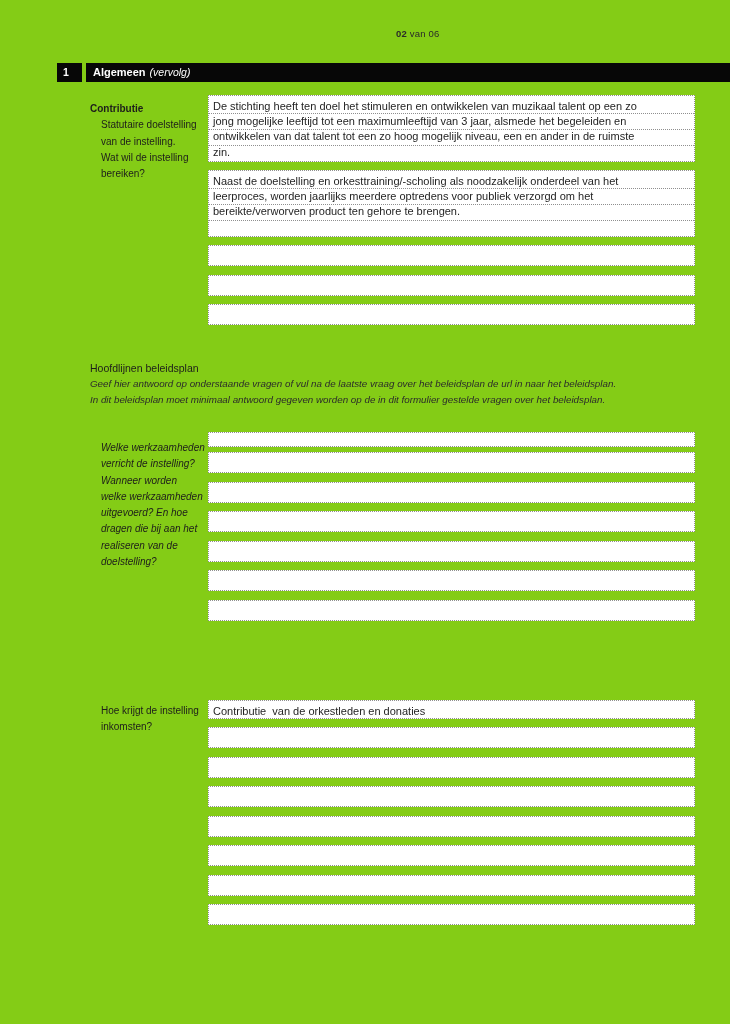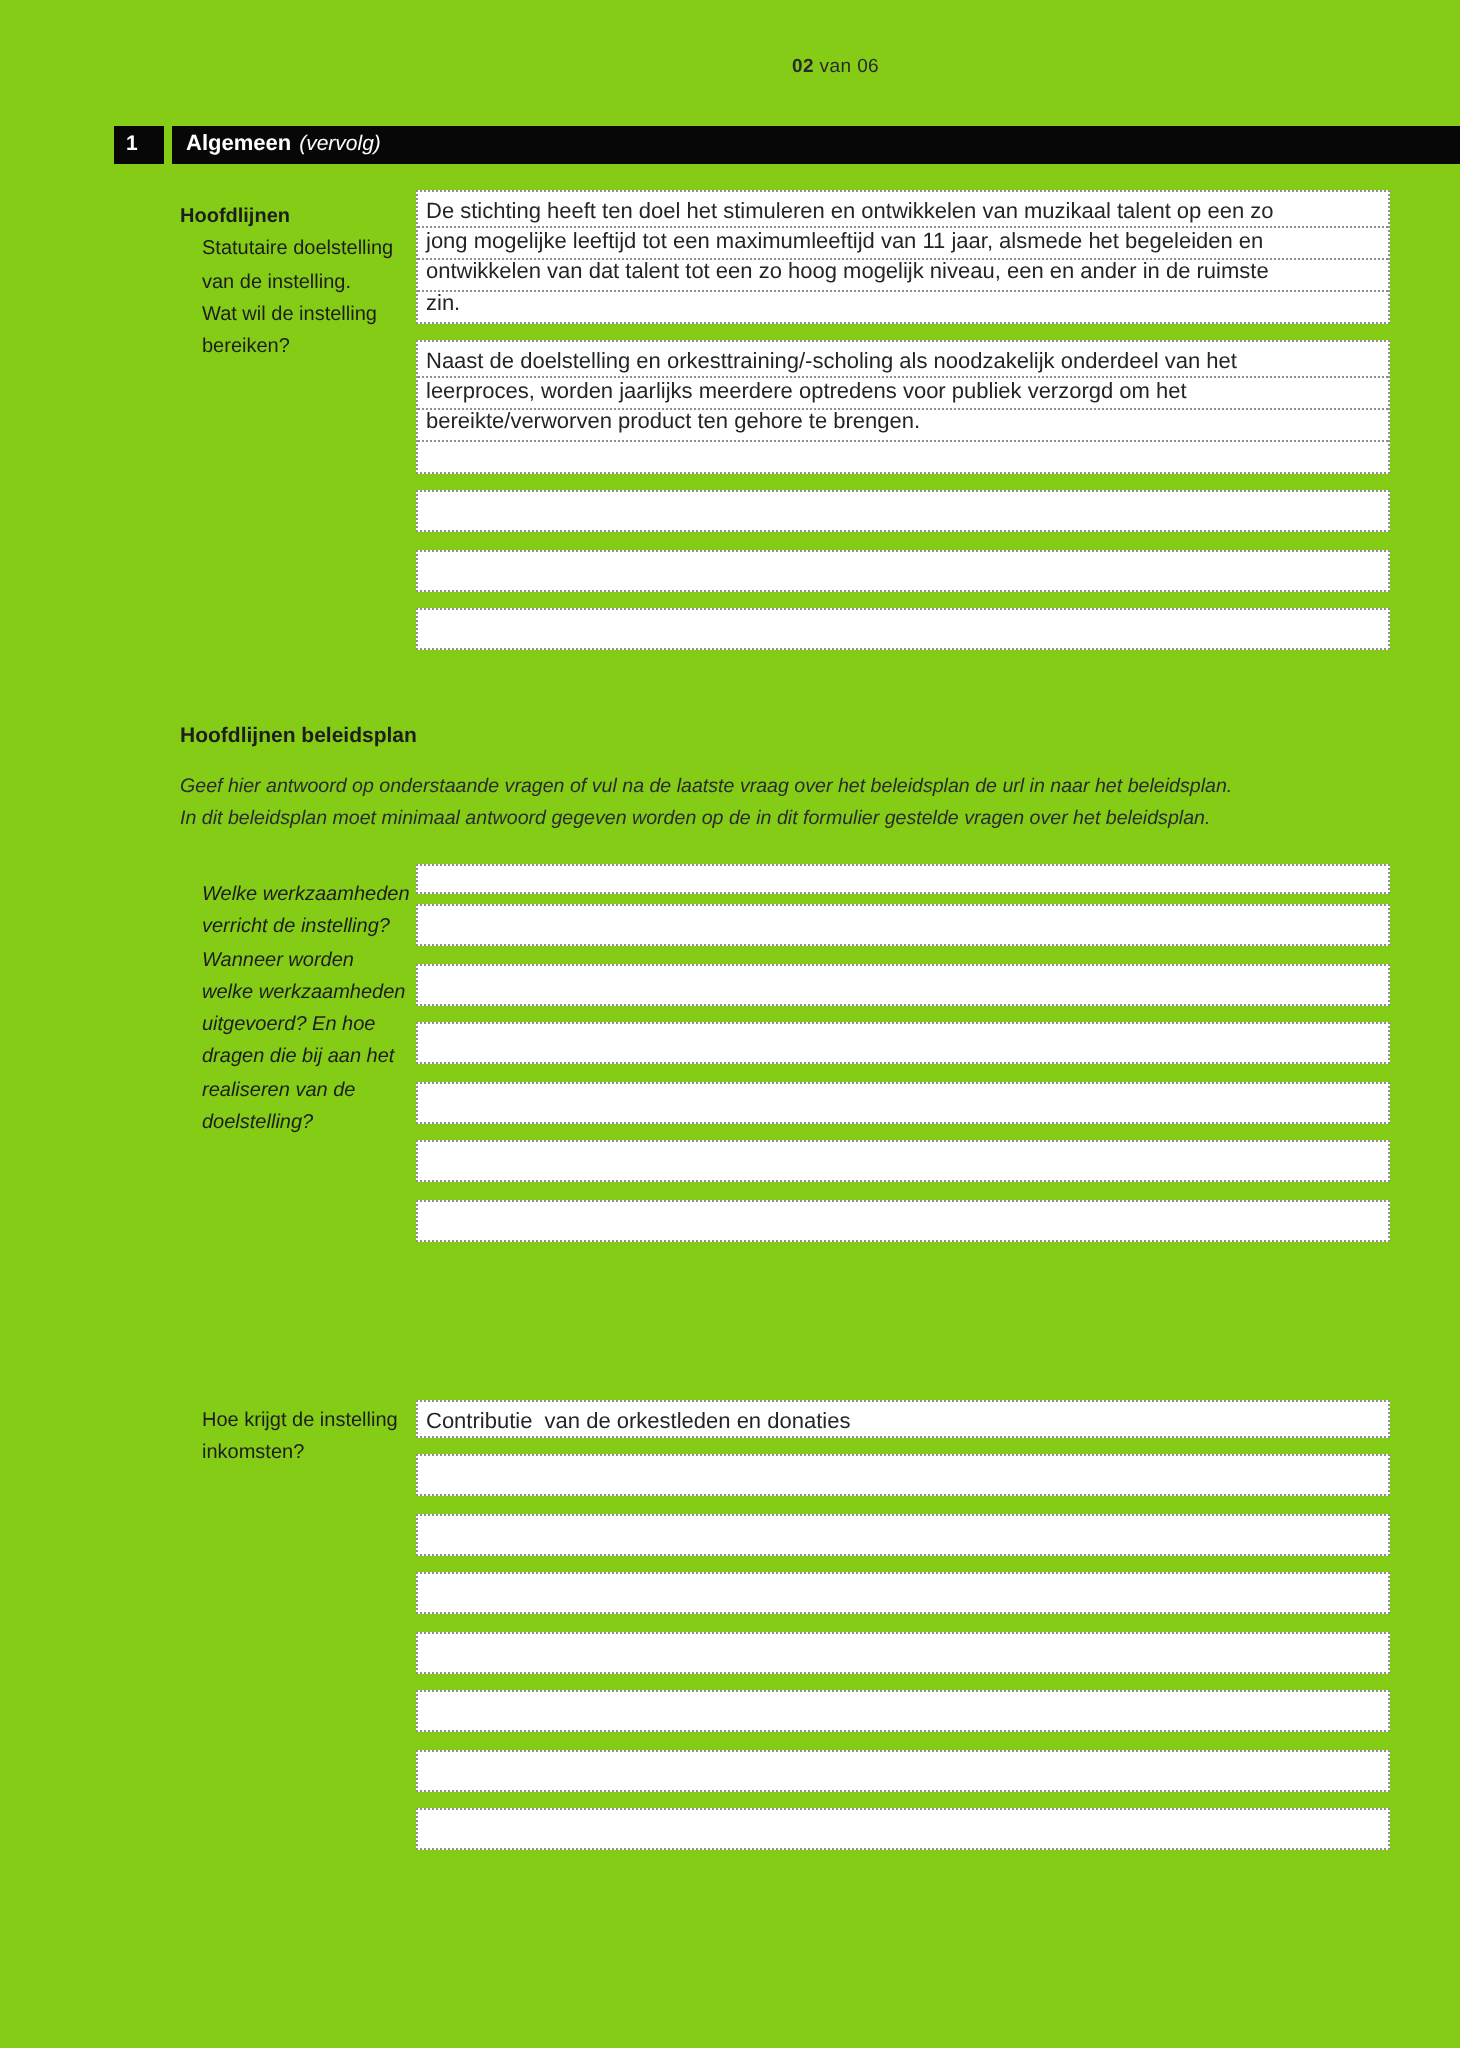--- a/index.html
+++ b/index.html
@@ -49,49 +49,49 @@
     font-size:11px;line-height:15.2px;color:#242424;white-space:pre-line;
   }
   
   .line{
     height:21px;border:1px dotted #8f8f8f;box-sizing:border-box;
     margin-bottom:8.5px;background:#fff;
   }
   .line.short{height:15px;margin-bottom:5px;}
   
   .intro{position:absolute;left:90px;top:362px;width:610px;}
-  .intro-title{font-size:10.5px;font-weight:bold;color:#1d1d1b;margin-bottom:12px;}
+  .intro-title{font-size:10.5px;font-weight:normal;color:#1d1d1b;margin-bottom:2px;}
   .intro-lines{font-size:9.8px;font-style:italic;line-height:16.4px;color:#2b2b2b;white-space:pre-line;}
 </style>
 </head>
 <body>
 
 <div class="page">
 
   <div class="page-number"><b>02</b><span> van 06</span></div>
 
   <div class="bar-num"><span>1</span></div>
   <div class="bar-main"><b>Algemeen</b><i>(vervolg)</i></div>
 
   <section class="q q1">
     <div class="q-label">
-      <div class="q-label-title">Hoofdlijnen</div>
+      <div class="q-label-title">Contributie</div>
       <div class="q-label-text">Statutaire doelstelling
 van de instelling.
 Wat wil de instelling
 bereiken?</div>
     </div>
     <div class="q-answer">
         <div class="block">
           <div class="row"></div>
           <div class="row"></div>
           <div class="row"></div>
           <div class="row"></div>
           <div class="block-text">De stichting heeft ten doel het stimuleren en ontwikkelen van muzikaal talent op een zo
-jong mogelijke leeftijd tot een maximumleeftijd van 11 jaar, alsmede het begeleiden en
+jong mogelijke leeftijd tot een maximumleeftijd van 3 jaar, alsmede het begeleiden en
 ontwikkelen van dat talent tot een zo hoog mogelijk niveau, een en ander in de ruimste
 zin.</div>
         </div>
         <div class="block">
           <div class="row"></div>
           <div class="row"></div>
           <div class="row"></div>
           <div class="row"></div>
           <div class="block-text">Naast de doelstelling en orkesttraining/-scholing als noodzakelijk onderdeel van het
 leerproces, worden jaarlijks meerdere optredens voor publiek verzorgd om het

